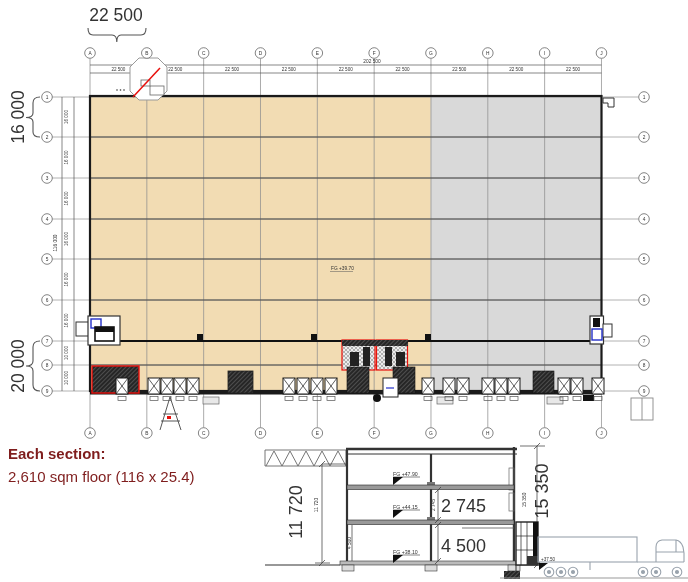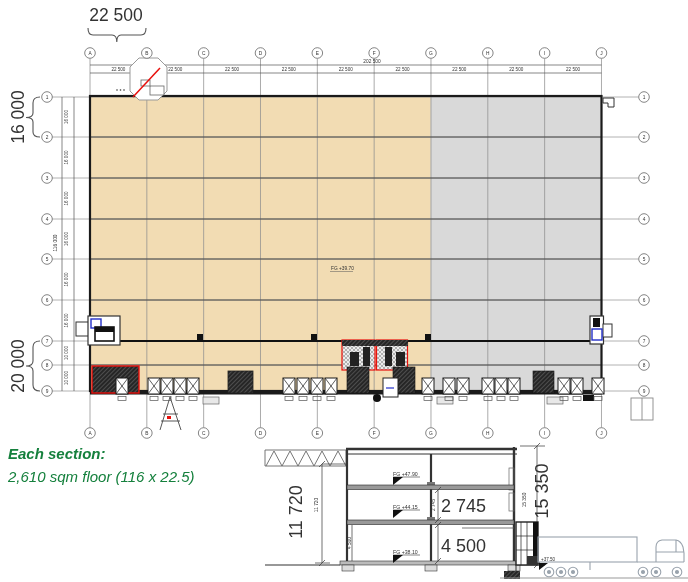--- a/index.html
+++ b/index.html
@@ -1,20 +1,20 @@
 <!DOCTYPE html>
 <html><head>
 <meta charset="utf-8">
 <style>
   html,body{margin:0;padding:0;background:#fff;}
   .stage{position:relative;width:688px;height:582px;background:#fff;overflow:hidden;
          font-family:"Liberation Sans",sans-serif;}
   svg{position:absolute;left:0;top:0;}
   svg text{font-family:"Liberation Sans",sans-serif;fill:#333;}
-  .notes{position:absolute;left:8px;top:442px;font-size:15px;line-height:23px;color:#15803d;white-space:nowrap;font-style:italic;}
+  .notes{position:absolute;left:8px;top:442px;font-size:15px;line-height:23px;color:#7f1d1d;white-space:nowrap;}
   .notes .t{font-weight:bold;}
 </style>
 </head>
 <body>
 
 <div class="stage">
 <svg width="688" height="582" viewBox="0 0 688 582">
   <defs>
     <pattern id="hatchDark" width="3" height="3" patternUnits="userSpaceOnUse" patternTransform="rotate(45)">
       <rect width="3" height="3" fill="#262626"></rect>
@@ -438,16 +438,16 @@
     <text transform="rotate(-90 351 543)" x="351" y="543" text-anchor="middle" font-size="4.8">4 500</text>
     <text x="393" y="475.5" font-size="5.2">FG +47.90</text>
     <text x="393" y="508.5" font-size="5.2">FG +44.15</text>
     <text x="393" y="553.5" font-size="5.2">FG +38.10</text>
     <text x="541" y="561" font-size="4.6">+37.50</text>
   </g>
 </svg>
 
 <div class="notes">
   <div class="t">Each section:</div>
-  <div>2,610 sqm floor (116 x 22.5)</div>
+  <div>2,610 sqm floor (116 x 25.4)</div>
 </div>
 
 </div>
 
 </body></html>

